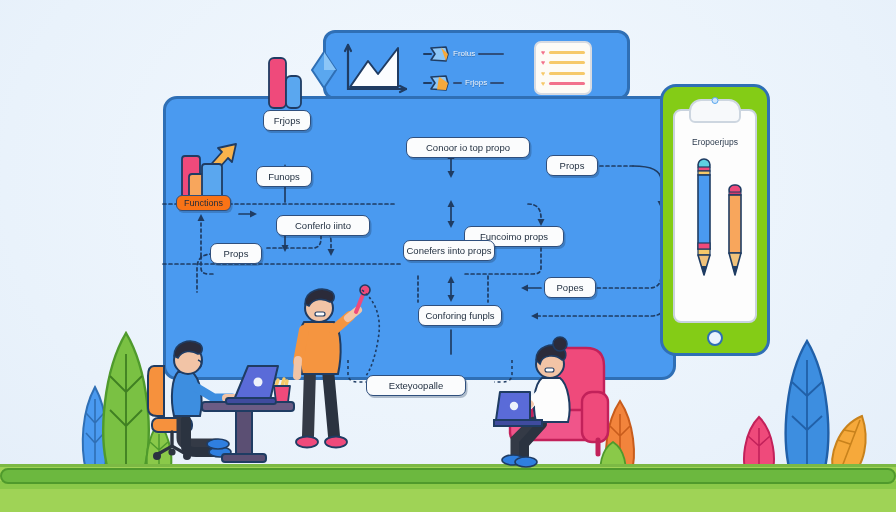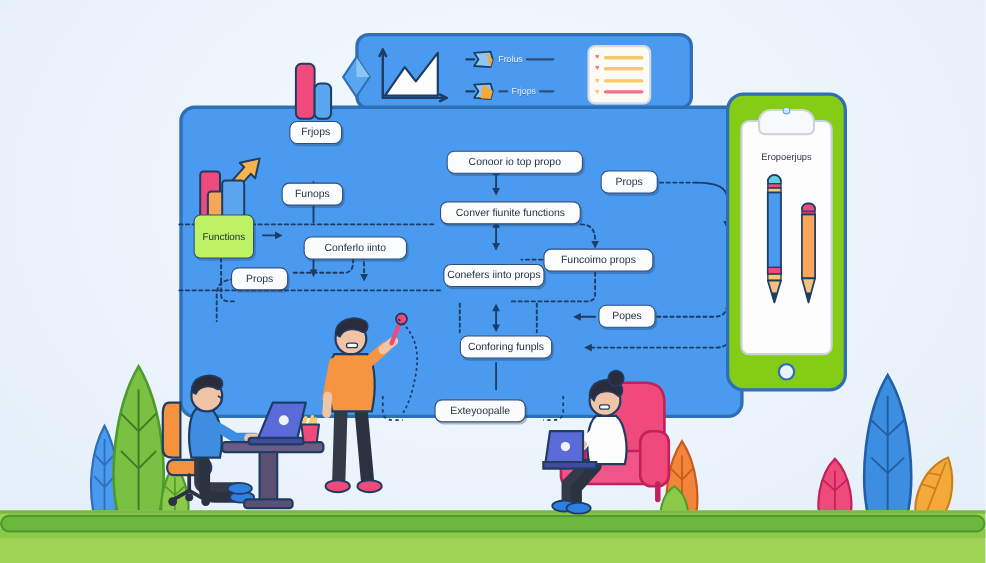--- a/index.html
+++ b/index.html
@@ -85,22 +85,22 @@
     display: flex; align-items: center; justify-content: center;
     padding: 0 12px;
     white-space: nowrap;
     height: 21px;
     box-shadow: 1.5px 2px 0 rgba(30,55,90,.30);
   }
   
   .fnicon { position: absolute; left: 178px; top: 140px; width: 62px; height: 72px; }
   .fnlabel {
     position: absolute; left: 176px; top: 195px;
-    background: #bef264; border: 1.6px solid #2f4f7d; border-radius: 6px;
-    font-size: 9px; padding: 14px 7px; color: #1d2b3c;
+    background: #f97316; border: 1.6px solid #2f4f7d; border-radius: 6px;
+    font-size: 9px; padding: 2px 7px; color: #1d2b3c;
     box-shadow: 1.5px 2px 0 rgba(30,55,90,.28);
   }
   
   .barsicon { position: absolute; left: 265px; top: 56px; width: 42px; height: 62px; }
   
   .device {
     position: absolute; left: 660px; top: 84px; width: 110px; height: 272px;
     background: #84cc16; border: 3px solid #2f6fb5; border-radius: 16px;
   }
   .device-screen {
@@ -278,30 +278,29 @@
   </svg>
   <div class="fnlabel">Functions</div>
 
   <svg class="barsicon" viewBox="0 0 42 62">
     <rect x="4" y="2" width="17" height="50" rx="5" fill="#ef4a7b" stroke="#1f3c63" stroke-width="1.8"></rect>
     <rect x="21" y="20" width="15" height="32" rx="5" fill="#5aa7ef" stroke="#1f3c63" stroke-width="1.8"></rect>
   </svg>
   <div class="node" style="left:263px; top:110px; width:48px;">Frjops</div>
 
   <div class="node" style="left:406px; top:137px; width:124px;">Conoor io top propo</div>
-  <div class="node" style="left:400px; top:183px; width:128px;">Conver fiunite functions</div>
-  <div class="node" style="left:494px; top:226px; width:100px;">Funcoimo props</div>
+  <div class="node" style="left:464px; top:226px; width:100px;">Funcoimo props</div>
   <div class="node" style="left:403px; top:240px; width:92px;">Conefers iinto props</div>
   <div class="node" style="left:418px; top:305px; width:84px;">Conforing funpls</div>
   <div class="node" style="left:276px; top:215px; width:94px;">Conferlo iinto</div>
   <div class="node" style="left:256px; top:154px; width:56px;margin-top:12px;">Funops</div>
   <div class="node" style="left:210px; top:243px; width:52px;">Props</div>
   <div class="node" style="left:546px; top:155px; width:52px;">Props</div>
   <div class="node" style="left:544px; top:277px; width:52px;">Popes</div>
-  <div class="node" style="left:366px; top:363px; width:83px;margin-left:29px;">Exteyoopalle</div>
+  <div class="node" style="left:366px; top:375px; width:100px;">Exteyoopalle</div>
 
   <div class="device">
     <div class="device-screen">
       <div class="clip">
         <div class="clip-dot"></div>
       </div>
       <div class="device-title">Eropoerjups</div>
 
       <svg class="pencil" style="left:18px; top:46px;" width="22" height="120" viewBox="0 0 22 120">
         <rect x="5" y="2" width="12" height="12" rx="6" fill="#5fd0e0" stroke="#1f3c63" stroke-width="1.6"></rect>

